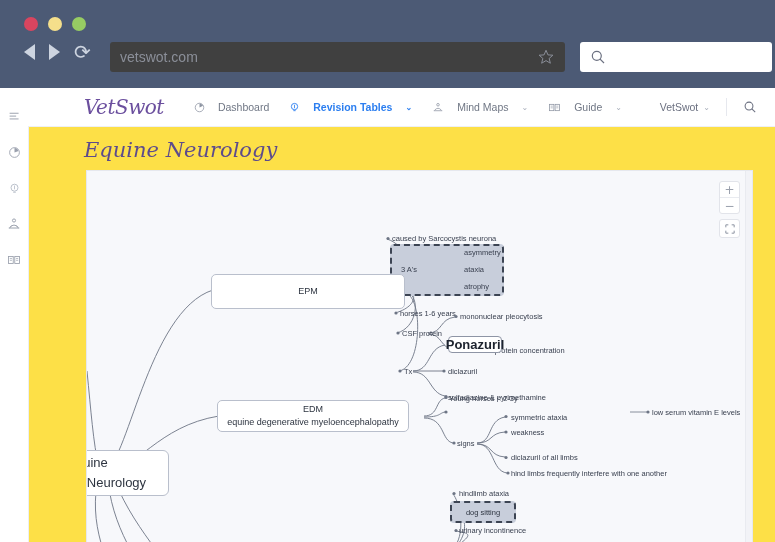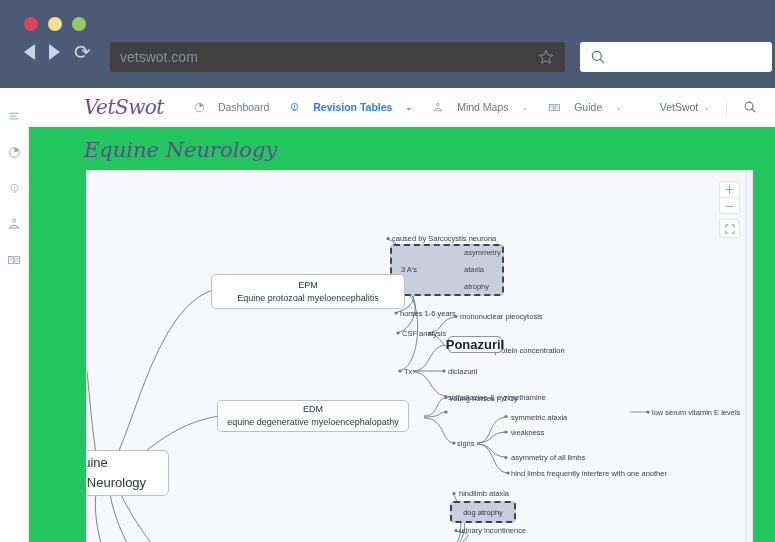--- a/index.html
+++ b/index.html
@@ -27,21 +27,21 @@
 
   .urlbar{position:absolute;left:110px;top:42px;width:455px;height:30px;background:#404040;border-radius:3px;
           display:flex;align-items:center;padding:0 10px;box-sizing:border-box;}
   .urltext{flex:1;font-size:14px;color:#8b8f99;font-family:"Liberation Sans",sans-serif;}
   .star{width:18px;height:18px;}
   .searchbar{position:absolute;left:580px;top:42px;width:192px;height:30px;background:#fff;border-radius:3px;
              display:flex;align-items:center;padding:0 8px;box-sizing:border-box;}
   .searchbar svg{margin-left:2px;}
 
   
-  .app{position:absolute;left:0;top:88px;width:775px;height:454px;background:#22c55e;}
+  .app{position:absolute;left:0;top:88px;width:775px;height:454px;background:#fde047;}
   .leftrail{position:absolute;left:0;top:0;width:28px;height:454px;background:#fff;border-right:1px solid #eceef3;}
   .rail-item{height:36px;display:flex;align-items:center;justify-content:center;color:#9aa0ad;}
   .rail-item:first-child{margin-top:10px;}
 
   .topbar{position:absolute;left:28px;top:0;right:0;height:38px;background:#fff;border-bottom:1px solid #eef0f4;
           display:flex;align-items:center;}
   .logo{font-family:"DejaVu Serif",serif;font-style:italic;font-size:20px;color:#6b4f9e;margin-left:56px;letter-spacing:-0.5px;}
   .navitems{display:flex;align-items:center;gap:20px;margin-left:30px;}
   .navitem{display:flex;align-items:center;gap:13px;font-size:10.5px;color:#707785;white-space:nowrap;}
   .navitem.active{color:#2b7ef0;font-weight:bold;}
@@ -299,60 +299,59 @@
         </g>
       </svg>
 
       <div class="rootnode" style="left:-22px;top:279px;width:104px;height:46px;">
         <div class="l1">quine</div>
         <div class="l2">n Neurology</div>
       </div>
 
       <div class="nodebox" style="left:124px;top:103px;width:194px;height:35px;">
         <div class="l1">EPM</div>
-        <div class="l2">Equine protozoal myeloencephalitis</div>
       </div>
 
       <div class="nodebox" style="left:130px;top:229px;width:192px;height:32px;">
         <div class="l1">EDM</div>
         <div class="l2">equine degenerative myeloencephalopathy</div>
       </div>
 
       <div class="leaf" style="left:305px;top:63px;">caused by Sarcocystis neurona</div>
 
       <div class="selbox" style="left:303px;top:73px;width:114px;height:52px;"></div>
       <div class="leaf" style="left:314px;top:94px;">3 A's</div>
       <div class="leaf" style="left:377px;top:77px;">asymmetry</div>
       <div class="leaf" style="left:377px;top:94px;">ataxia</div>
       <div class="leaf" style="left:377px;top:111px;">atrophy</div>
 
       <div class="leaf" style="left:313px;top:138px;">horses 1-6 years</div>
-      <div class="leaf" style="left:315px;top:158px;">CSF analysis</div>
+      <div class="leaf" style="left:315px;top:158px;">CSF protein</div>
       <div class="leaf" style="left:373px;top:141px;">mononuclear pleocytosis</div>
       <div class="leaf" style="left:373px;top:175px;">increased protein concentration</div>
 
       <div class="leaf" style="left:317px;top:196px;">Tx</div>
       <div class="pillbox" style="left:361px;top:165px;width:54px;height:17px;">
         <span>Ponazuril</span>
       </div>
       <div class="leaf" style="left:361px;top:196px;">diclazuril</div>
       <div class="leaf" style="left:361px;top:222px;">sulfadiazine &amp; pyrimethamine</div>
 
       <div class="leaf" style="left:362px;top:223px;">Young horses &lt; 2-3y</div>
       <div class="leaf" style="left:565px;top:237px;">low serum vitamin E levels</div>
       <div class="leaf" style="left:370px;top:268px;">signs</div>
       <div class="leaf" style="left:424px;top:242px;">symmetric ataxia</div>
       <div class="leaf" style="left:424px;top:257px;">weakness</div>
-      <div class="leaf" style="left:424px;top:282px;">asymmetry of all limbs</div>
+      <div class="leaf" style="left:424px;top:282px;">diclazuril of all limbs</div>
       <div class="leaf" style="left:424px;top:298px;">hind limbs frequently interfere with one another</div>
 
       <div class="leaf" style="left:372px;top:318px;">hindlimb ataxia</div>
       <div class="selbox" style="left:363px;top:330px;width:66px;height:22px;"></div>
       <div class="selpill" style="left:363px;top:330px;width:66px;height:22px;">
-        <span>dog atrophy</span>
+        <span>dog sitting</span>
       </div>
       <div class="leaf" style="left:372px;top:355px;">urinary incontinence</div>
 
       <div class="zoomctl">
         <div class="zoombtn">+</div>
         <div class="zoombtn">−</div>
       </div>
       <div class="fitctl">
         <svg width="10" height="10" viewBox="0 0 12 12">
           <path d="M1 4 V1 H4" fill="none" stroke="#8d94a2" stroke-width="1.2"></path>

